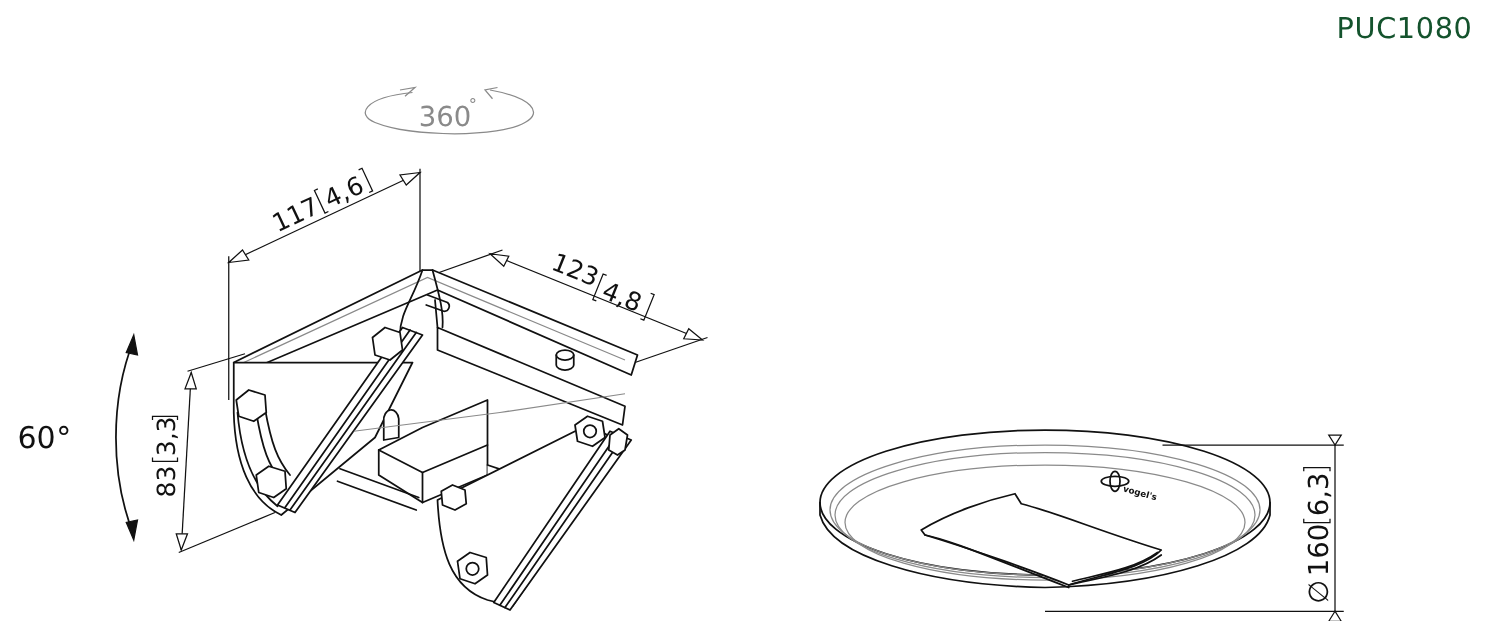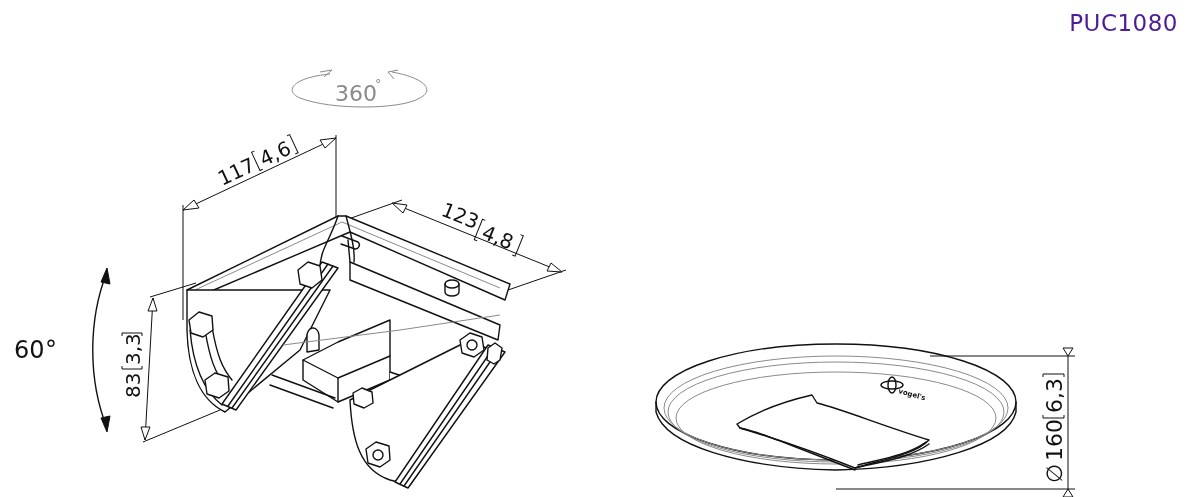--- a/index.html
+++ b/index.html
@@ -1,18 +1,18 @@
 <!DOCTYPE html>
 <html><head>
 <meta charset="utf-8">
 <style>
   html, body { margin: 0; padding: 0; background: #ffffff; }
   body { width: 1200px; height: 497px; position: relative; overflow: hidden;
          font-family: "DejaVu Sans", sans-serif; }
-  #model-code { position: absolute; right: 22px; top: 10px; font-size: 23px; color: #4c1d95;
+  #model-code { position: absolute; right: 22px; top: 10px; font-size: 23px; color: #14532d;
                 font-family: "DejaVu Sans", sans-serif; letter-spacing: 0.5px; }
   svg { position: absolute; left: 0; top: 0; }
   .ln { fill: none; stroke: #111; stroke-width: 1.4; stroke-linejoin: round; stroke-linecap: round; }
   .ln-gray { fill: none; stroke: #8a8a8a; stroke-width: 1; }
   .fill-w { fill: #fff; }
   .dim { fill: none; stroke: #111; stroke-width: 1; }
   .dimtxt { font-family: "DejaVu Sans", sans-serif; fill: #111; }
   .arrow-open { fill: #fff; stroke: #111; stroke-width: 1; }
   .arrow-solid { fill: #111; stroke: #111; stroke-width: 1; }
 </style>

